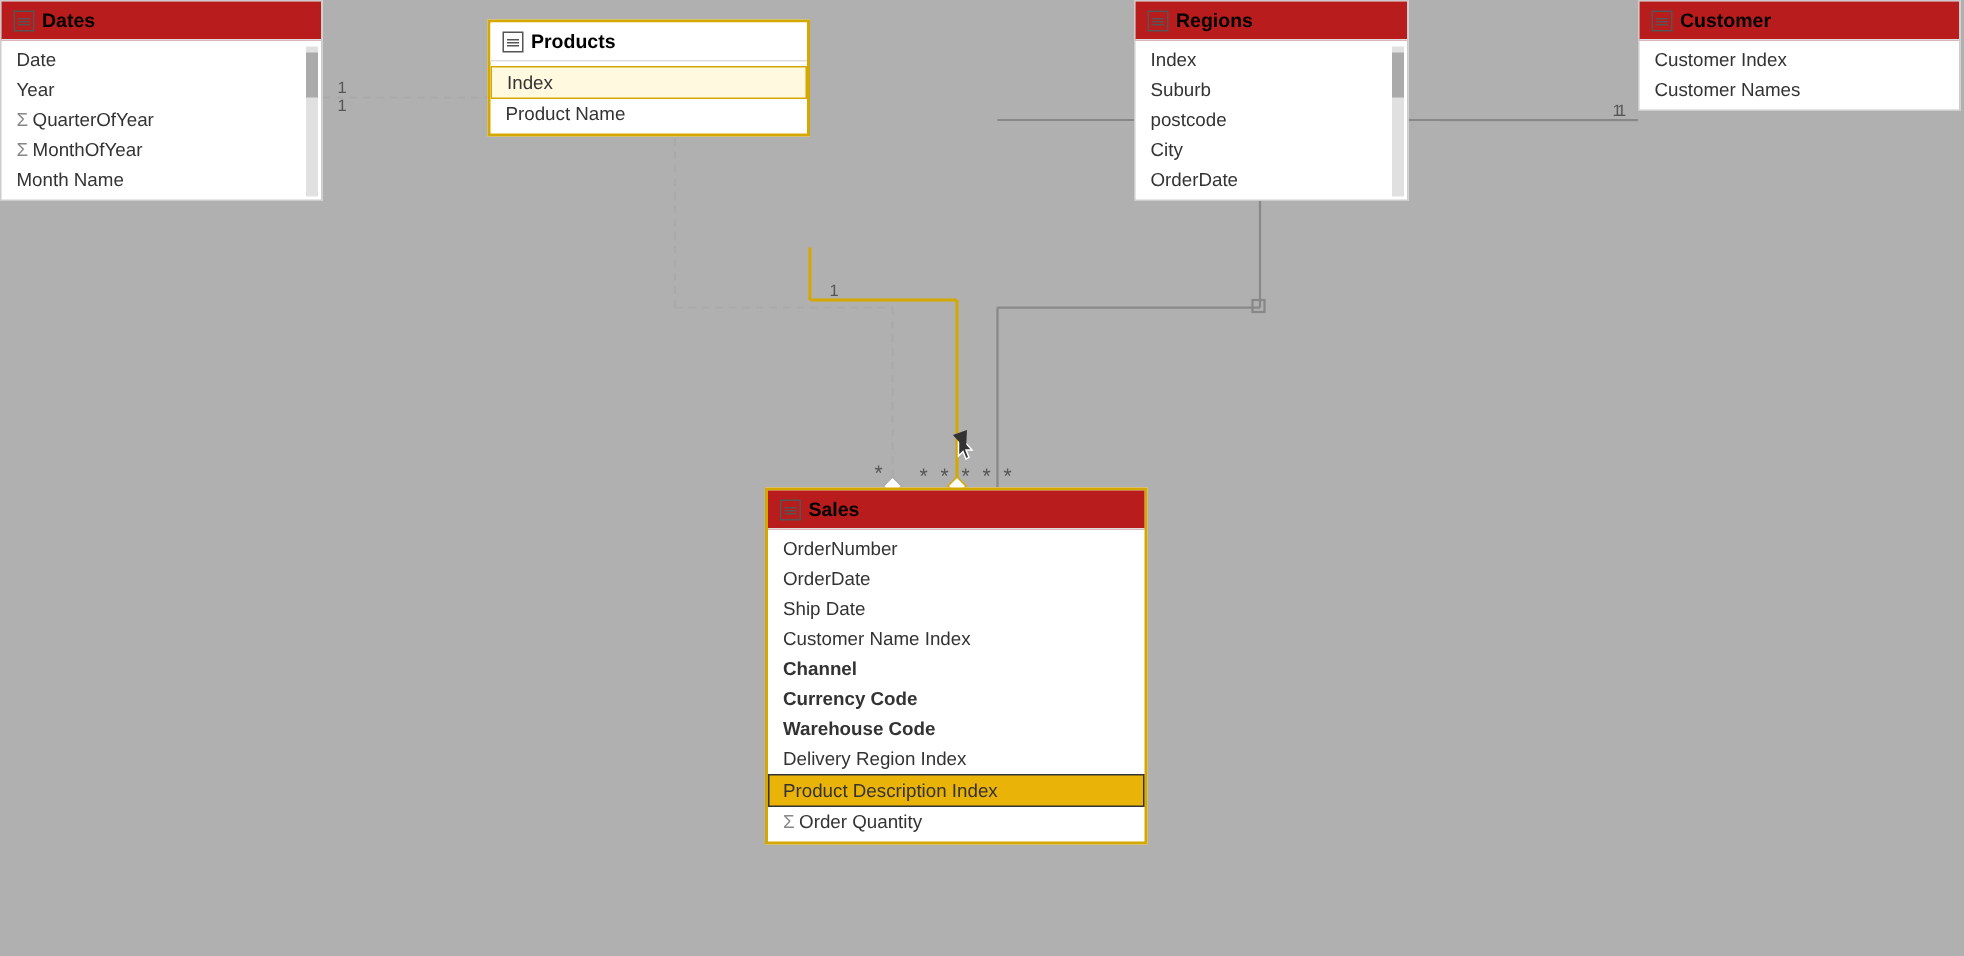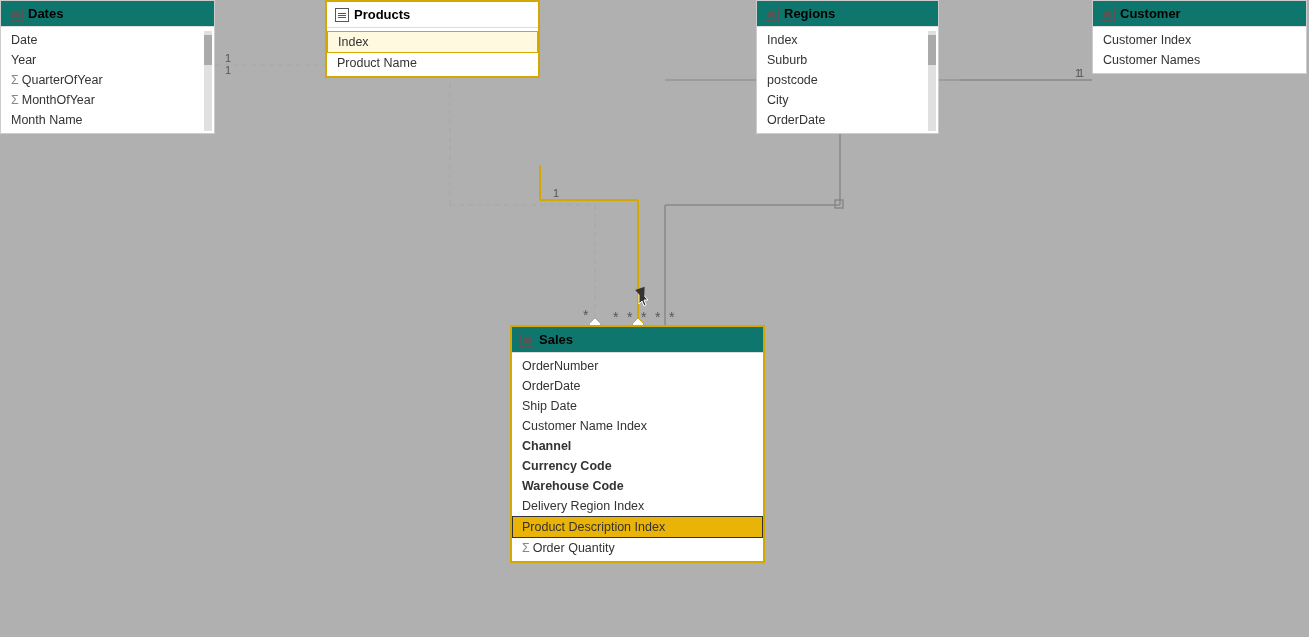--- a/index.html
+++ b/index.html
@@ -26,21 +26,21 @@
       background: #fff;
       border: 1.5px solid #ccc;
       min-width: 140px;
     }
 
     .table-header {
       display: flex;
       align-items: center;
       gap: 5px;
       padding: 5px 8px;
-      background: #0f766e;
+      background: #b91c1c;
       font-weight: 600;
       font-size: 13px;
       border-bottom: 1px solid #ddd;
     }
 
     .table-icon {
       display: inline-block;
       width: 14px;
       height: 14px;
       border: 1.5px solid #555;
@@ -196,21 +196,21 @@
       <div class="table-row">Year</div>
       <div class="table-row"><span class="sigma">Σ</span>QuarterOfYear</div>
       <div class="table-row"><span class="sigma">Σ</span>MonthOfYear</div>
       <div class="table-row">Month Name</div>
     </div>
     <div class="scrollbar-track">
         <div class="scrollbar-thumb"></div>
       </div>
   </div>
 
-  <div class="table-card" id="table-products" style="left:325px; top:0px; width:215px;">
+  <div class="table-card" id="table-products" style="left:325px; top:13px; width:215px;">
     <div class="table-header">
       <span class="table-icon"></span>
       <span>Products</span>
     </div>
     <div class="table-body">
       <div class="table-row highlighted" style="background:#fff9e0; border:1px solid #d4a800;">Index</div>
       <div class="table-row">Product Name</div>
     </div>
   </div>
 

